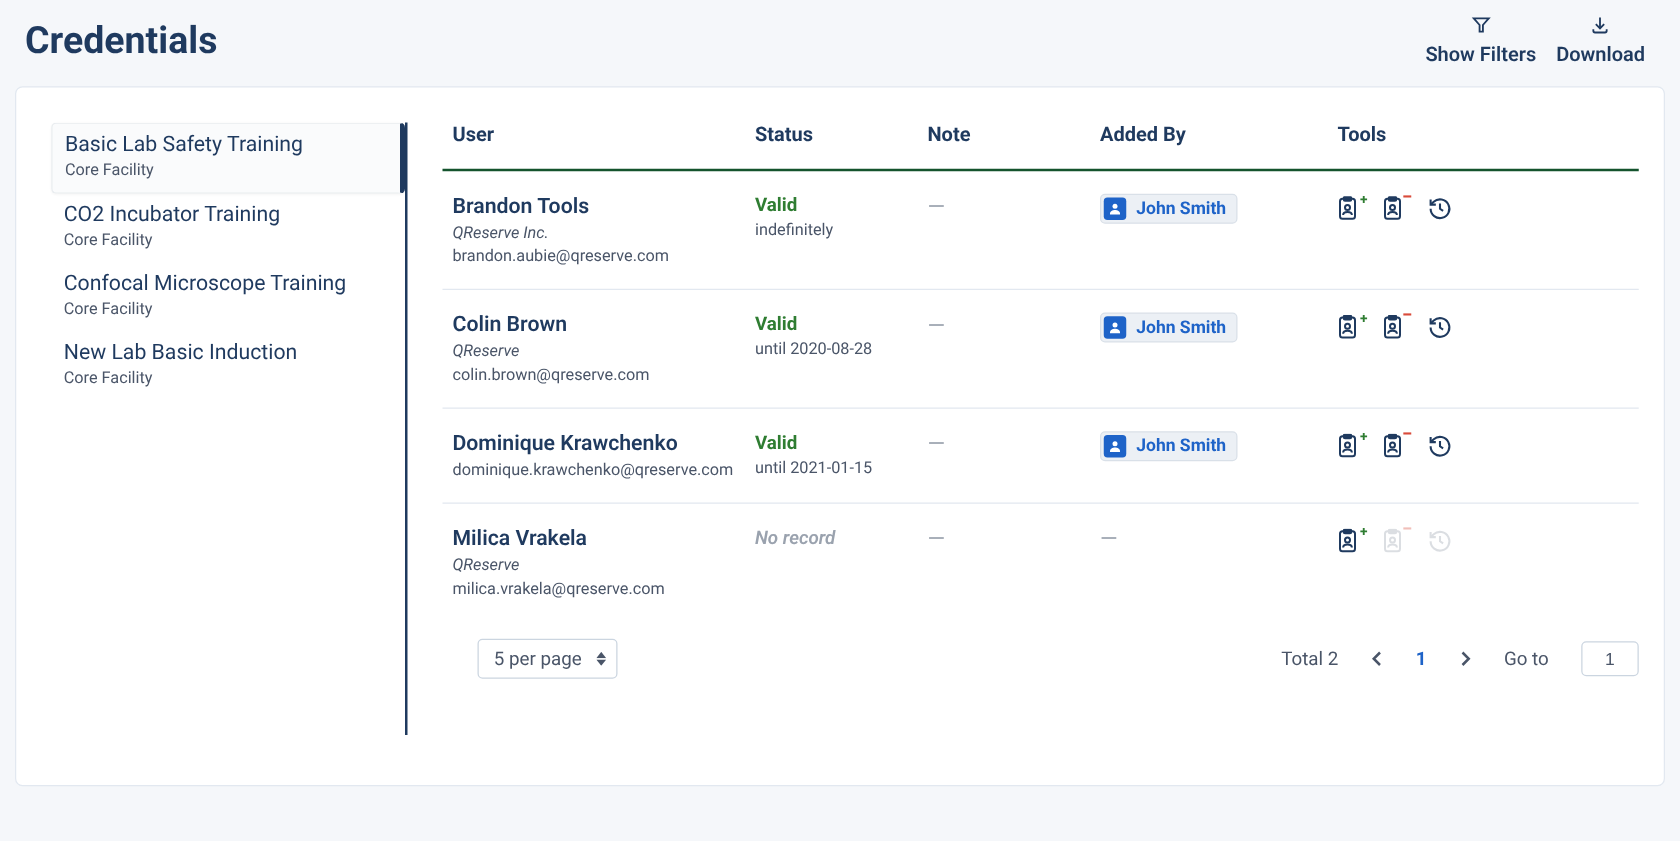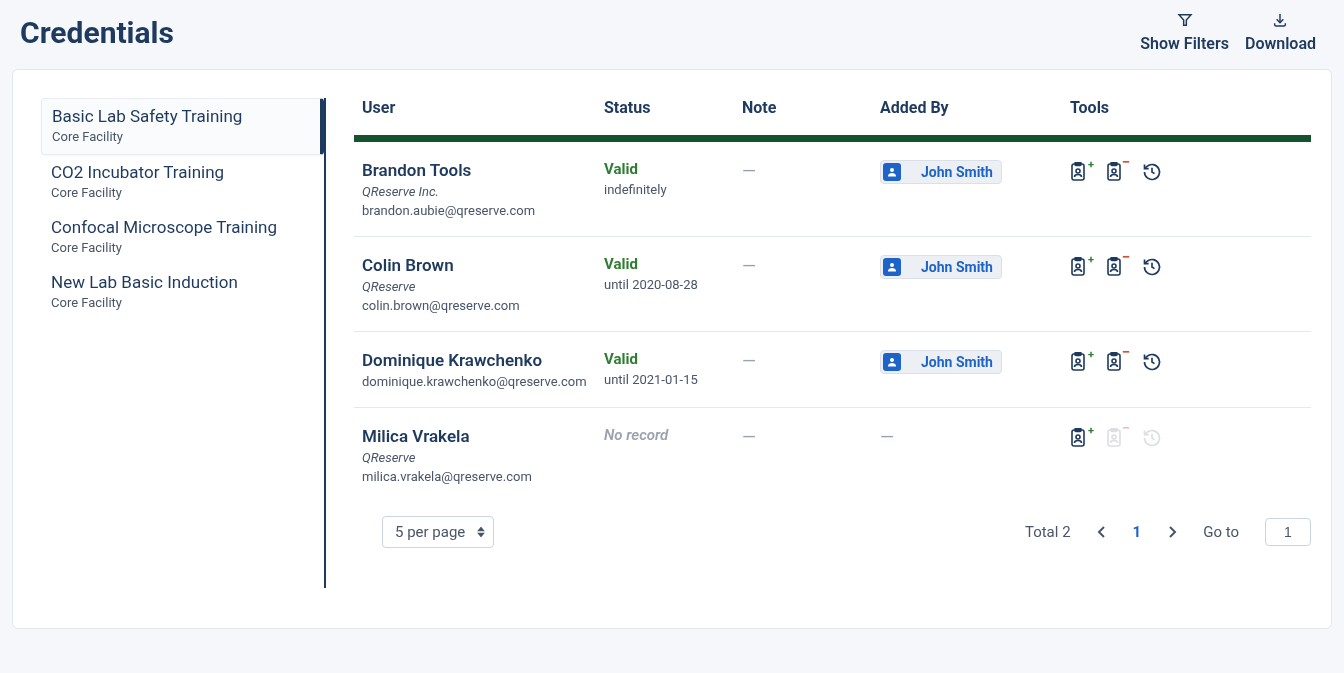--- a/index.html
+++ b/index.html
@@ -75,21 +75,21 @@
       margin-top: 2px;
     }
     .main {
       flex: 1;
       display: flex;
       flex-direction: column;
     }
     .table-header {
       display: flex;
       padding: 0 0 18px 0;
-      border-bottom: 7px solid #14532d;
+      border-bottom: 2px solid #14532d;
     }
     .th {
       font-size: 16px;
       font-weight: 700;
       color: #1f3a5f;
     }
     .col-user { width: 250px; padding-left: 8px; }
     .col-status { width: 138px; }
     .col-note { width: 138px; }
     .col-added { width: 190px; }
@@ -125,21 +125,21 @@
     .status-norecord { color: #9aa2ae; font-style: italic; font-weight: 600; }
     .status-sub {
       font-size: 13px;
       color: #4a5568;
       margin-top: 4px;
     }
     .dash { color: #9aa2ae; font-size: 18px; }
     .user-chip {
       display: inline-flex;
       align-items: center;
-      gap: 20px;
+      gap: 8px;
       background: #ecf0f5;
       border: 1px solid #d9e0e8;
       border-radius: 4px;
       padding: 2px 8px 2px 2px;
       font-size: 14px;
       font-weight: 700;
       color: #1e63c8;
     }
     .user-chip-icon {
       background: #1e63c8;

